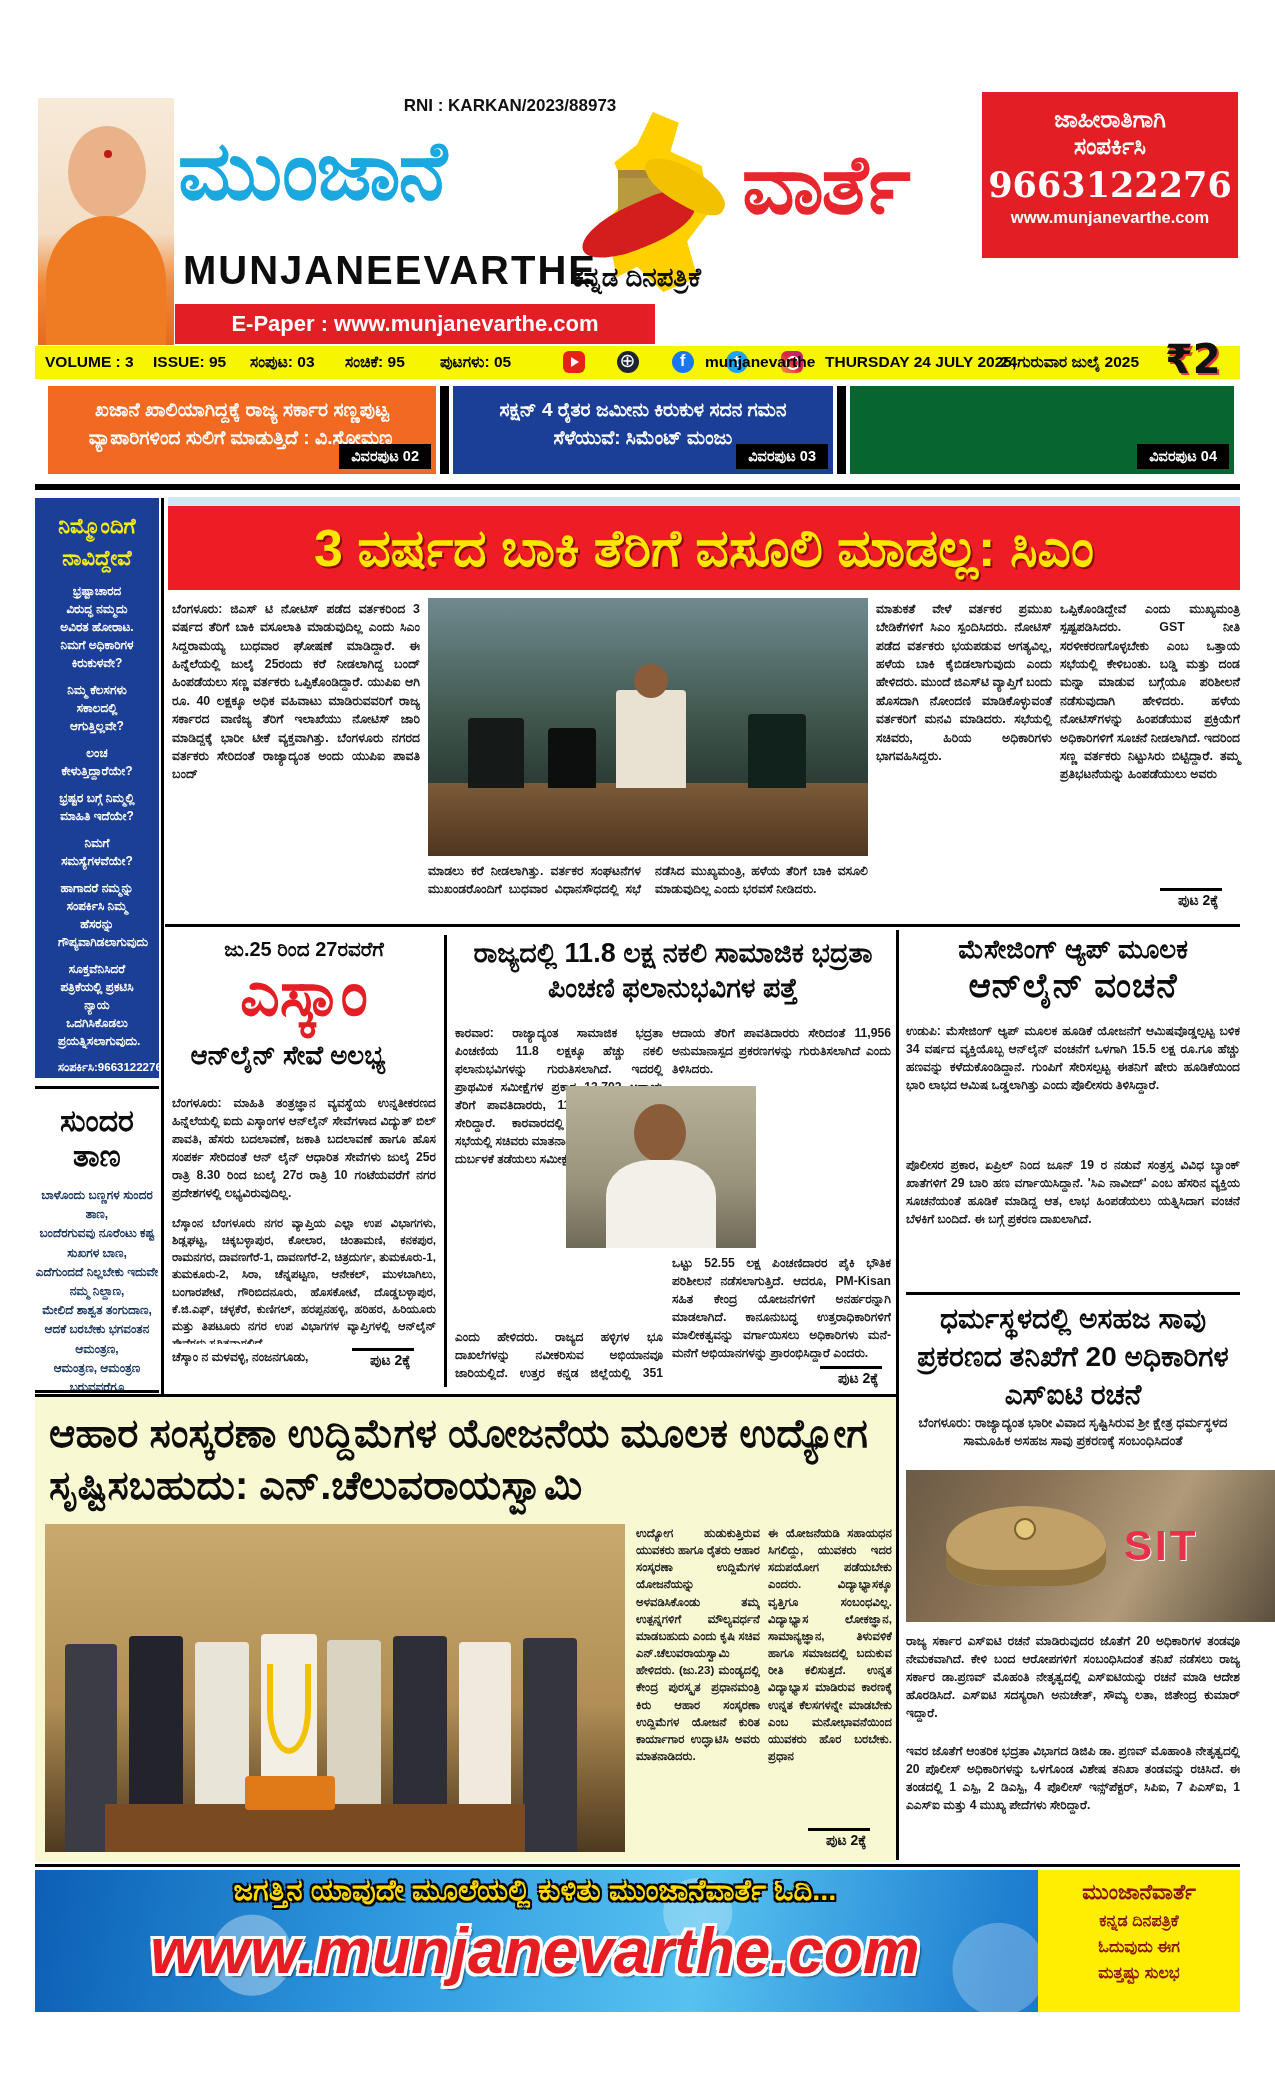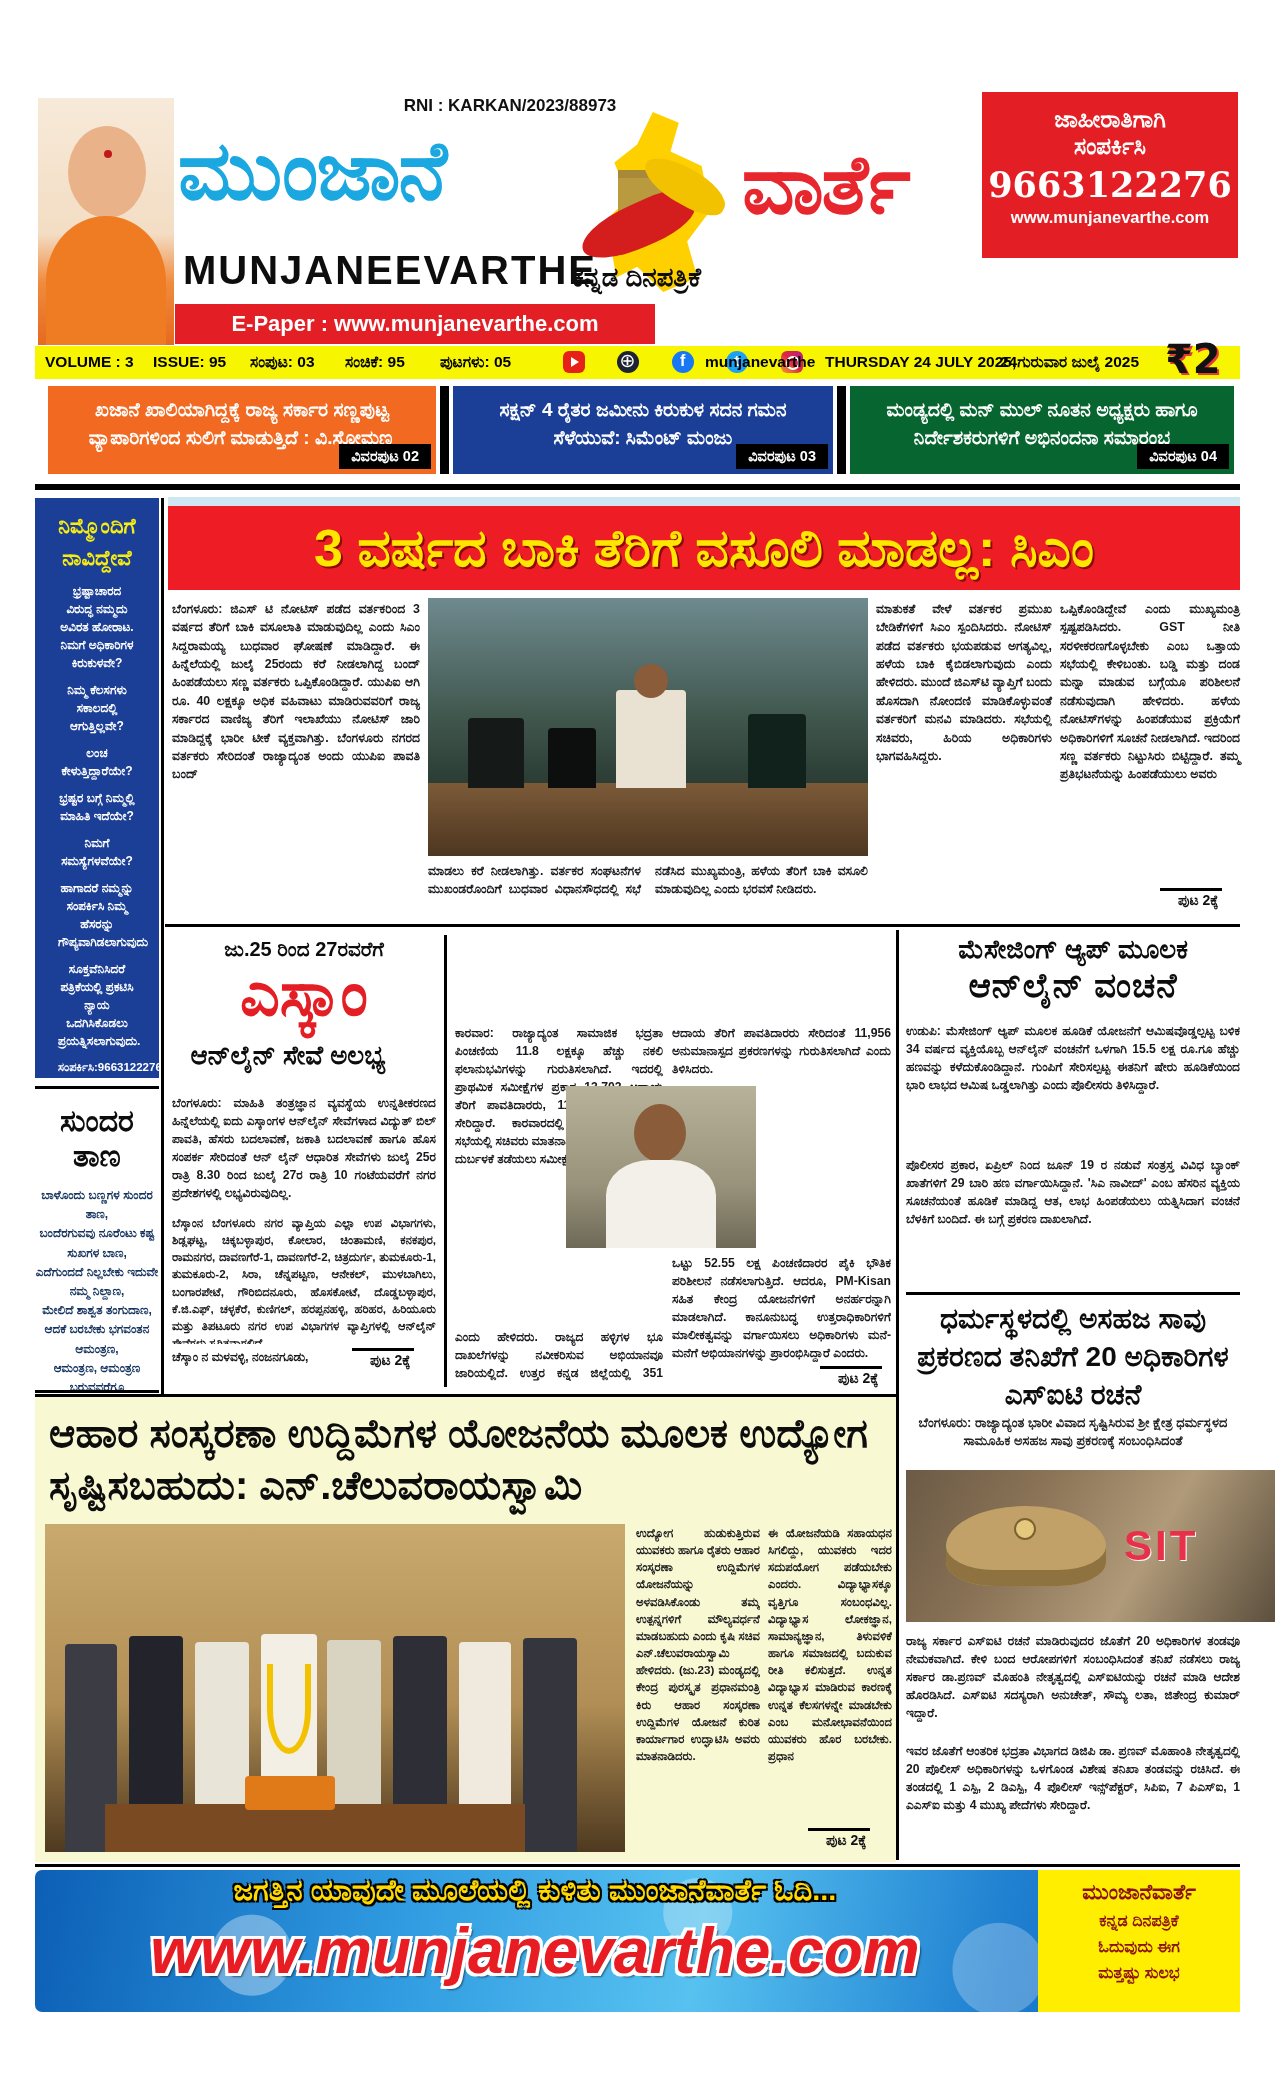--- a/index.html
+++ b/index.html
@@ -42,21 +42,21 @@
         text-shadow:2px 2px 0 #8a0a0a;white-space:nowrap;overflow:hidden;}
   .headline-k{font-weight:bold;color:#0d0d0d;text-align:center;}
   
   .ph{position:absolute;overflow:hidden;}
   .sil{position:absolute;border-radius:4px 4px 0 0;}
   .head{position:absolute;border-radius:50%;}
   .footer-banner{background:
      radial-gradient(circle at 18% 60%, rgba(255,255,255,.35) 0 40px, transparent 41px),
      radial-gradient(circle at 55% 30%, rgba(255,255,255,.28) 0 34px, transparent 35px),
      radial-gradient(circle at 80% 70%, rgba(255,255,255,.25) 0 46px, transparent 47px),
-     linear-gradient(100deg,#0c5fb5 0%,#2f9ae0 30%,#57c2f0 55%,#1f7fd0 80%,#0c5fb5 100%); border-radius: 7px;}
+     linear-gradient(100deg,#0c5fb5 0%,#2f9ae0 30%,#57c2f0 55%,#1f7fd0 80%,#0c5fb5 100%);}
   .outline-y{color:#ffd900;font-weight:bold;
      text-shadow:-2px -2px 0 #000,2px -2px 0 #000,-2px 2px 0 #000,2px 2px 0 #000;}
   .url-red{color:#e81c23;font-weight:bold;font-style:italic;
      text-shadow:-3px -3px 0 #fff,3px -3px 0 #fff,-3px 3px 0 #fff,3px 3px 0 #fff,4px 4px 2px rgba(0,0,0,.5);}
 </style>
 </head>
 <body>
 
 <div id="page">
 
@@ -116,21 +116,20 @@
     <span>ಖಜಾನೆ ಖಾಲಿಯಾಗಿದ್ದಕ್ಕೆ ರಾಜ್ಯ ಸರ್ಕಾರ ಸಣ್ಣಪುಟ್ಟ ವ್ಯಾಪಾರಿಗಳಿಂದ ಸುಲಿಗೆ ಮಾಡುತ್ತಿದೆ : ವಿ.ಸೋಮಣ್ಣ</span>
     <span class="badge">ವಿವರಪುಟ 02</span>
   </div>
   <div class="abs rule" style="left:440px;top:386px;width:9px;height:88px;"></div>
   <div class="abs teaser" style="left:453px;top:386px;width:380px;height:88px;background:#1b3f97;">
     <span>ಸಕ್ಷನ್ 4 ರೈತರ ಜಮೀನು ಕಿರುಕುಳ ಸದನ ಗಮನ ಸೆಳೆಯುವೆ: ಸಿಮೆಂಟ್ ಮಂಜು</span>
     <span class="badge">ವಿವರಪುಟ 03</span>
   </div>
   <div class="abs rule" style="left:837px;top:386px;width:9px;height:88px;"></div>
   <div class="abs teaser" style="left:850px;top:386px;width:384px;height:88px;background:#07652f;">
-    <span>ಮಂಡ್ಯದಲ್ಲಿ ಮನ್ ಮುಲ್ ನೂತನ ಅಧ್ಯಕ್ಷರು ಹಾಗೂ ನಿರ್ದೇಶಕರುಗಳಿಗೆ ಅಭಿನಂದನಾ ಸಮಾರಂಭ</span>
     <span class="badge">ವಿವರಪುಟ 04</span>
   </div>
 
   <div class="abs rule" style="left:35px;top:484px;width:1205px;height:6px;"></div>
 
   <div class="abs side-box" style="left:35px;top:498px;width:124px;height:580px;">
     <div class="side-title">ನಿಮ್ಮೊಂದಿಗೆ</div>
     <div class="side-title" style="margin-bottom:6px;">ನಾವಿದ್ದೇವೆ</div>
     <div class="side-p">ಭ್ರಷ್ಟಾಚಾರದ ವಿರುದ್ಧ ನಮ್ಮದು ಅವಿರತ ಹೋರಾಟ. ನಿಮಗೆ ಅಧಿಕಾರಿಗಳ ಕಿರುಕುಳವೇ?</div>
     <div class="side-p">ನಿಮ್ಮ ಕೆಲಸಗಳು ಸಕಾಲದಲ್ಲಿ ಆಗುತ್ತಿಲ್ಲವೇ?</div>
@@ -188,20 +187,21 @@
   <div class="abs headline-k" style="left:156px;top:1040px;width:264px;font-size:26px;">ಆನ್‌ಲೈನ್ ಸೇವೆ ಅಲಭ್ಯ</div>
   <div class="abs body-txt" style="left:172px;top:1094px;width:264px;font-size:12.2px;">ಬೆಂಗಳೂರು: ಮಾಹಿತಿ ತಂತ್ರಜ್ಞಾನ ವ್ಯವಸ್ಥೆಯ ಉನ್ನತೀಕರಣದ ಹಿನ್ನೆಲೆಯಲ್ಲಿ ಐದು ಎಸ್ಕಾಂಗಳ ಆನ್‌ಲೈನ್ ಸೇವೆಗಳಾದ ವಿದ್ಯುತ್ ಬಿಲ್ ಪಾವತಿ, ಹೆಸರು ಬದಲಾವಣೆ, ಜಕಾತಿ ಬದಲಾವಣೆ ಹಾಗೂ ಹೊಸ ಸಂಪರ್ಕ ಸೇರಿದಂತೆ ಆನ್ ಲೈನ್ ಆಧಾರಿತ ಸೇವೆಗಳು ಜುಲೈ 25ರ ರಾತ್ರಿ 8.30 ರಿಂದ ಜುಲೈ 27ರ ರಾತ್ರಿ 10 ಗಂಟೆಯವರೆಗೆ ನಗರ ಪ್ರದೇಶಗಳಲ್ಲಿ ಲಭ್ಯವಿರುವುದಿಲ್ಲ.</div>
   <div class="abs body-txt" style="left:172px;top:1214px;width:264px;height:130px;font-size:11.6px;overflow:hidden;">ಬೆಸ್ಕಾಂನ ಬೆಂಗಳೂರು ನಗರ ವ್ಯಾಪ್ತಿಯ ಎಲ್ಲಾ ಉಪ ವಿಭಾಗಗಳು, ಶಿಡ್ಲಘಟ್ಟ, ಚಿಕ್ಕಬಳ್ಳಾಪುರ, ಕೋಲಾರ, ಚಿಂತಾಮಣಿ, ಕನಕಪುರ, ರಾಮನಗರ, ದಾವಣಗೆರೆ-1, ದಾವಣಗೆರೆ-2, ಚಿತ್ರದುರ್ಗ, ತುಮಕೂರು-1, ತುಮಕೂರು-2, ಸಿರಾ, ಚೆನ್ನಪಟ್ಟಣ, ಆನೇಕಲ್, ಮುಳಬಾಗಿಲು, ಬಂಗಾರಪೇಟೆ, ಗೌರಿಬಿದನೂರು, ಹೊಸಕೋಟೆ, ದೊಡ್ಡಬಳ್ಳಾಪುರ, ಕೆ.ಜಿ.ಎಫ್, ಚಳ್ಳಕೆರೆ, ಕುಣಿಗಲ್, ಹರಪ್ಪನಹಳ್ಳಿ, ಹರಿಹರ, ಹಿರಿಯೂರು ಮತ್ತು ತಿಪಟೂರು ನಗರ ಉಪ ವಿಭಾಗಗಳ ವ್ಯಾಪ್ತಿಗಳಲ್ಲಿ ಆನ್‌ಲೈನ್ ಸೇವೆಗಳು ಸ್ಥಗಿತವಾಗಲಿದೆ.</div>
   <div class="abs body-txt" style="left:172px;top:1348px;width:180px;font-size:12.2px;">ಚೆಸ್ಕಾಂ ನ ಮಳವಳ್ಳಿ, ನಂಜನಗೂಡು,</div>
   <div class="abs" style="left:352px;top:1348px;">
     <span class="jump">ಪುಟ 2ಕ್ಕೆ</span>
   </div>
 
   <div class="abs rule" style="left:444px;top:935px;width:3px;height:452px;"></div>
 
+  <div class="abs headline-k" style="left:455px;top:936px;width:436px;font-size:27px;line-height:1.3;">ರಾಜ್ಯದಲ್ಲಿ 11.8 ಲಕ್ಷ ನಕಲಿ ಸಾಮಾಜಿಕ ಭದ್ರತಾ ಪಿಂಚಣಿ ಫಲಾನುಭವಿಗಳ ಪತ್ತೆ</div>
   <div class="abs body-txt" style="left:455px;top:1024px;width:208px;height:300px;font-size:12.2px;">ಕಾರವಾರ: ರಾಜ್ಯಾದ್ಯಂತ ಸಾಮಾಜಿಕ ಭದ್ರತಾ ಪಿಂಚಣಿಯ 11.8 ಲಕ್ಷಕ್ಕೂ ಹೆಚ್ಚು ನಕಲಿ ಫಲಾನುಭವಿಗಳನ್ನು ಗುರುತಿಸಲಾಗಿದೆ. ಇದರಲ್ಲಿ ಪ್ರಾಥಮಿಕ ಸಮೀಕ್ಷೆಗಳ ಪ್ರಕಾರ 13,702 ಆದಾಯ ತೆರಿಗೆ ಪಾವತಿದಾರರು, 117 ಸರ್ಕಾರಿ ನೌಕರರು ಸೇರಿದ್ದಾರೆ. ಕಾರವಾರದಲ್ಲಿ ನಡೆದ ಪರಿಶೀಲನಾ ಸಭೆಯಲ್ಲಿ ಸಚಿವರು ಮಾತನಾಡಿ, ಪಿಂಚಣಿ ಯೋಜನೆಗಳ ದುರ್ಬಳಕೆ ತಡೆಯಲು ಸಮೀಕ್ಷೆ ನಡೆಸಲಾಗಿದೆ ಎಂದರು.</div>
   <div class="abs body-txt" style="left:672px;top:1024px;width:219px;height:56px;font-size:12.2px;">ಆದಾಯ ತೆರಿಗೆ ಪಾವತಿದಾರರು ಸೇರಿದಂತೆ 11,956 ಅನುಮಾನಾಸ್ಪದ ಪ್ರಕರಣಗಳನ್ನು ಗುರುತಿಸಲಾಗಿದೆ ಎಂದು ತಿಳಿಸಿದರು.</div>
   <div class="abs ph" style="left:566px;top:1086px;width:190px;height:162px;background:linear-gradient(180deg,#b9b29a 0%,#9a937c 60%,#6e6a58 100%);">
     <span class="head" style="left:68px;top:18px;width:52px;height:58px;background:#8a5c3a;"></span>
     <span class="sil" style="left:40px;top:74px;width:110px;height:88px;background:#f2f0e8;border-radius:40% 40% 0 0;"></span>
   </div>
   <div class="abs body-txt" style="left:672px;top:1254px;width:219px;height:108px;font-size:12.2px;overflow:hidden;">ಒಟ್ಟು 52.55 ಲಕ್ಷ ಪಿಂಚಣಿದಾರರ ಪೈಕಿ ಭೌತಿಕ ಪರಿಶೀಲನೆ ನಡೆಸಲಾಗುತ್ತಿದೆ. ಆದರೂ, PM-Kisan ಸಹಿತ ಕೇಂದ್ರ ಯೋಜನೆಗಳಿಗೆ ಅನರ್ಹರನ್ನಾಗಿ ಮಾಡಲಾಗಿದೆ. ಕಾನೂನುಬದ್ಧ ಉತ್ತರಾಧಿಕಾರಿಗಳಿಗೆ ಮಾಲೀಕತ್ವವನ್ನು ವರ್ಗಾಯಿಸಲು ಅಧಿಕಾರಿಗಳು ಮನೆ-ಮನೆಗೆ ಅಭಿಯಾನಗಳನ್ನು ಪ್ರಾರಂಭಿಸಿದ್ದಾರೆ ಎಂದರು.</div>
   <div class="abs body-txt" style="left:455px;top:1328px;width:208px;height:58px;font-size:12.2px;overflow:hidden;">ಎಂದು ಹೇಳಿದರು. ರಾಜ್ಯದ ಹಳ್ಳಿಗಳ ಭೂ ದಾಖಲೆಗಳನ್ನು ನವೀಕರಿಸುವ ಅಭಿಯಾನವೂ ಜಾರಿಯಲ್ಲಿದೆ. ಉತ್ತರ ಕನ್ನಡ ಜಿಲ್ಲೆಯಲ್ಲಿ 351 ಅನುಮಾನಾಸ್ಪದ ಪ್ರಕರಣಗಳು ಪತ್ತೆಯಾಗಿವೆ.</div>
   <div class="abs" style="left:820px;top:1366px;">
     <span class="jump">ಪುಟ 2ಕ್ಕೆ</span>

